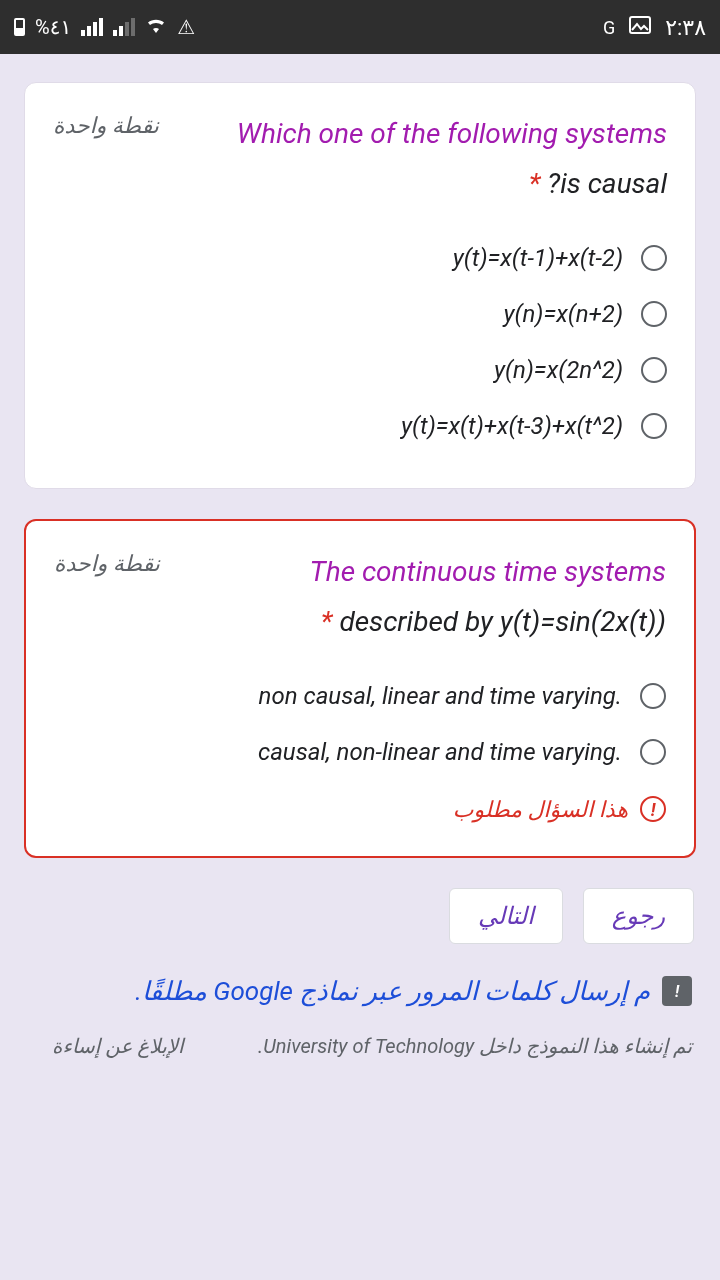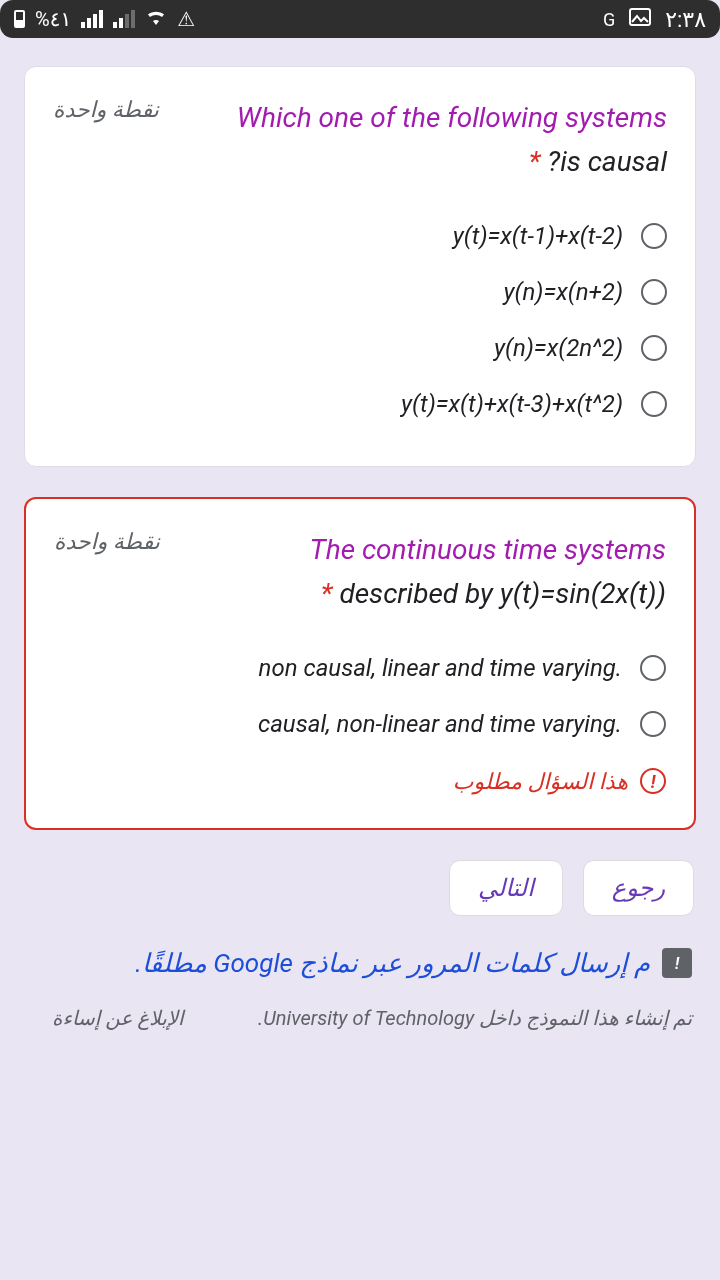--- a/index.html
+++ b/index.html
@@ -1,22 +1,22 @@
 <!DOCTYPE html>
 <html><head>
 <meta charset="utf-8">
 <style>
   * { box-sizing: border-box; margin: 0; padding: 0; }
   html, body { width: 720px; height: 1280px; font-family: -apple-system, Roboto, Arial, sans-serif; }
   body { background: #e9e5f2; overflow: hidden; }
 
   .statusbar {
-    width: 100%; height: 38px; background: #2e2e2e; color: #fff;
+    width: 100%; height: 54px; background: #2e2e2e; color: #fff;
     display: flex; align-items: center; justify-content: space-between;
-    padding: 0 14px; font-size: 20px; border-radius: 13px;
+    padding: 0 14px; font-size: 20px;
   }
   .sb-left { display: flex; align-items: center; gap: 10px; }
   .sb-left .bat { width: 11px; height: 18px; border: 2px solid #fff; border-radius: 2px; position: relative; display:inline-block;}
   .sb-left .bat::after { content:""; position:absolute; left:0; bottom:0; width:100%; height:40%; background:#fff;}
   .sb-left .txt { font-size: 20px; }
   .sig { display:inline-flex; align-items:flex-end; gap:2px; height:18px;}
   .sig span { width:4px; background:#fff; display:inline-block;}
   .sig span:nth-child(1){height:6px;} .sig span:nth-child(2){height:10px;}
   .sig span:nth-child(3){height:14px;} .sig span:nth-child(4){height:18px;}
   .sig.dim span:nth-child(3),.sig.dim span:nth-child(4){opacity:.3;}
@@ -29,21 +29,21 @@
   .card {
     background:#fff; border-radius:12px; padding: 30px 28px 34px 28px;
     margin-bottom: 30px; border:1px solid #e0dbe8;
   }
   .card.error { border:2px solid #d93025; }
 
   .q-head { display:flex; flex-direction:column; align-items:flex-end; }
   .q-row1 { width:100%; display:flex; justify-content:space-between; align-items:flex-start; gap:12px;}
   .points { color:#5f6368; font-size:22px; white-space:nowrap; direction:rtl; }
   .q-text { color:#a21caf; font-size:28px; text-align:right; line-height:1.5; }
-  .q-line2 { color:#202124; font-size:28px; text-align:right; margin-top:6px; }
+  .q-line2 { color:#202124; font-size:28px; text-align:right; margin-top:12px; }
   .star { color:#d93025; }
 
   .options { margin-top: 30px; display:flex; flex-direction:column; gap:0; }
   .option {
     display:flex; flex-direction:row-reverse; align-items:center;
     gap:18px; padding:14px 0; justify-content:flex-start;
   }
   .radio {
     width:26px; height:26px; border:2.5px solid #5f6368; border-radius:50%;
     flex-shrink:0;
@@ -56,21 +56,21 @@
   }
   .req-icon {
     width:26px; height:26px; border:2.5px solid #d93025; border-radius:50%;
     display:flex; align-items:center; justify-content:center;
     font-weight:700; font-size:18px;
   }
   .req-text { font-size:22px; direction:rtl; }
 
   .nav-row { display:flex; flex-direction:row-reverse; gap:20px; padding:0 2px; margin-top:6px;}
   .btn {
-    height:56px; padding:0 28px; border-radius:11px; background:#fff;
+    height:56px; padding:0 28px; border-radius:6px; background:#fff;
     border:1px solid #dadce0; font-size:24px; display:flex; align-items:center;
     justify-content:center; cursor:pointer;
   }
   .btn.back { color:#673ab7; }
   .btn.next { color:#673ab7; }
 
   .warn-row {
     margin-top:32px; display:flex; flex-direction:row-reverse; align-items:center;
     gap:12px; padding:0 4px;
   }

